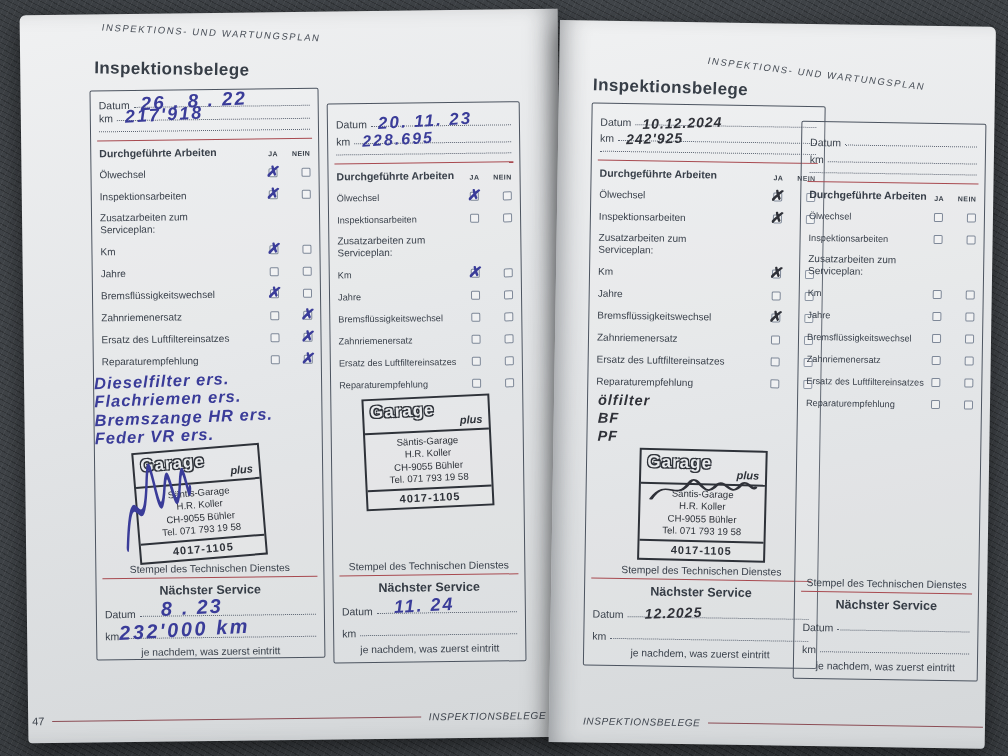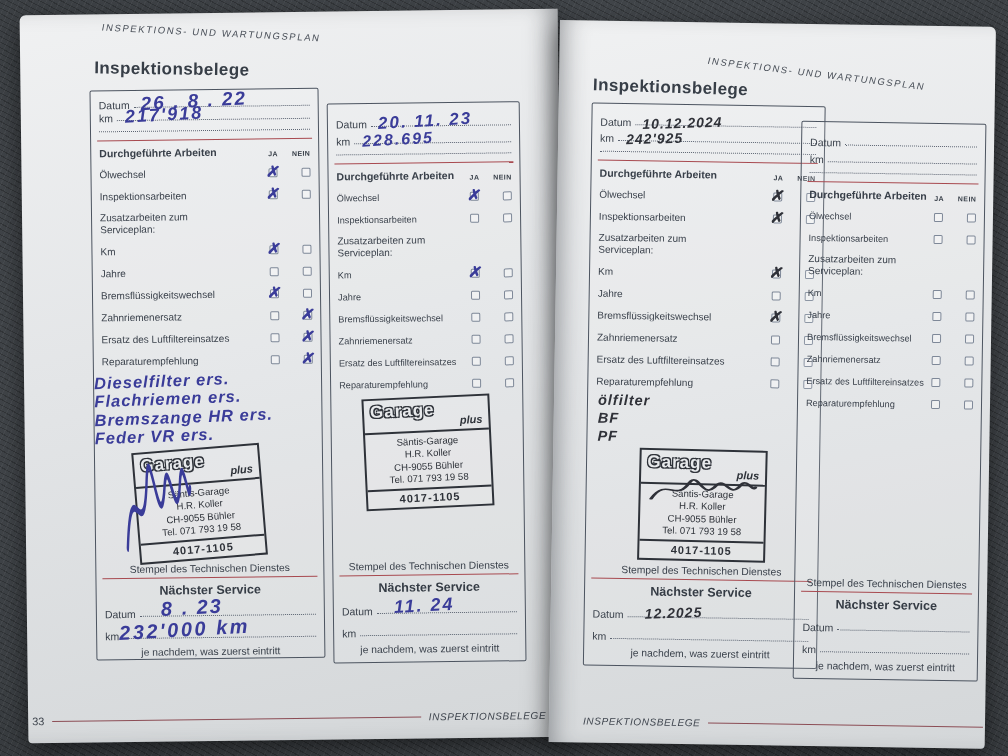--- a/index.html
+++ b/index.html
@@ -386,21 +386,21 @@
     </div>
     <div class="dt nsv-km">
       <span class="lbl">km</span>
       <span class="dotline"></span>
       <span class="hw hw-nkm"></span>
     </div>
     <div class="footnote">je nachdem, was zuerst eintritt</div>
   </div>
     </div>
   <div class="pfooter">
-    <span class="pnum">33</span>
+    <span class="pnum">47</span>
     <span class="fline"></span>
     <span class="flabel">INSPEKTIONSBELEGE</span>
   </div>
 </div>
 
 <div class="page page-right">
   <div class="hdr-small">INSPEKTIONS- UND WARTUNGSPLAN</div>
   <div class="ptitle">Inspektionsbelege</div>
   <div class="mount m3">
       <div class="sbox entry-2 ink-dark">

